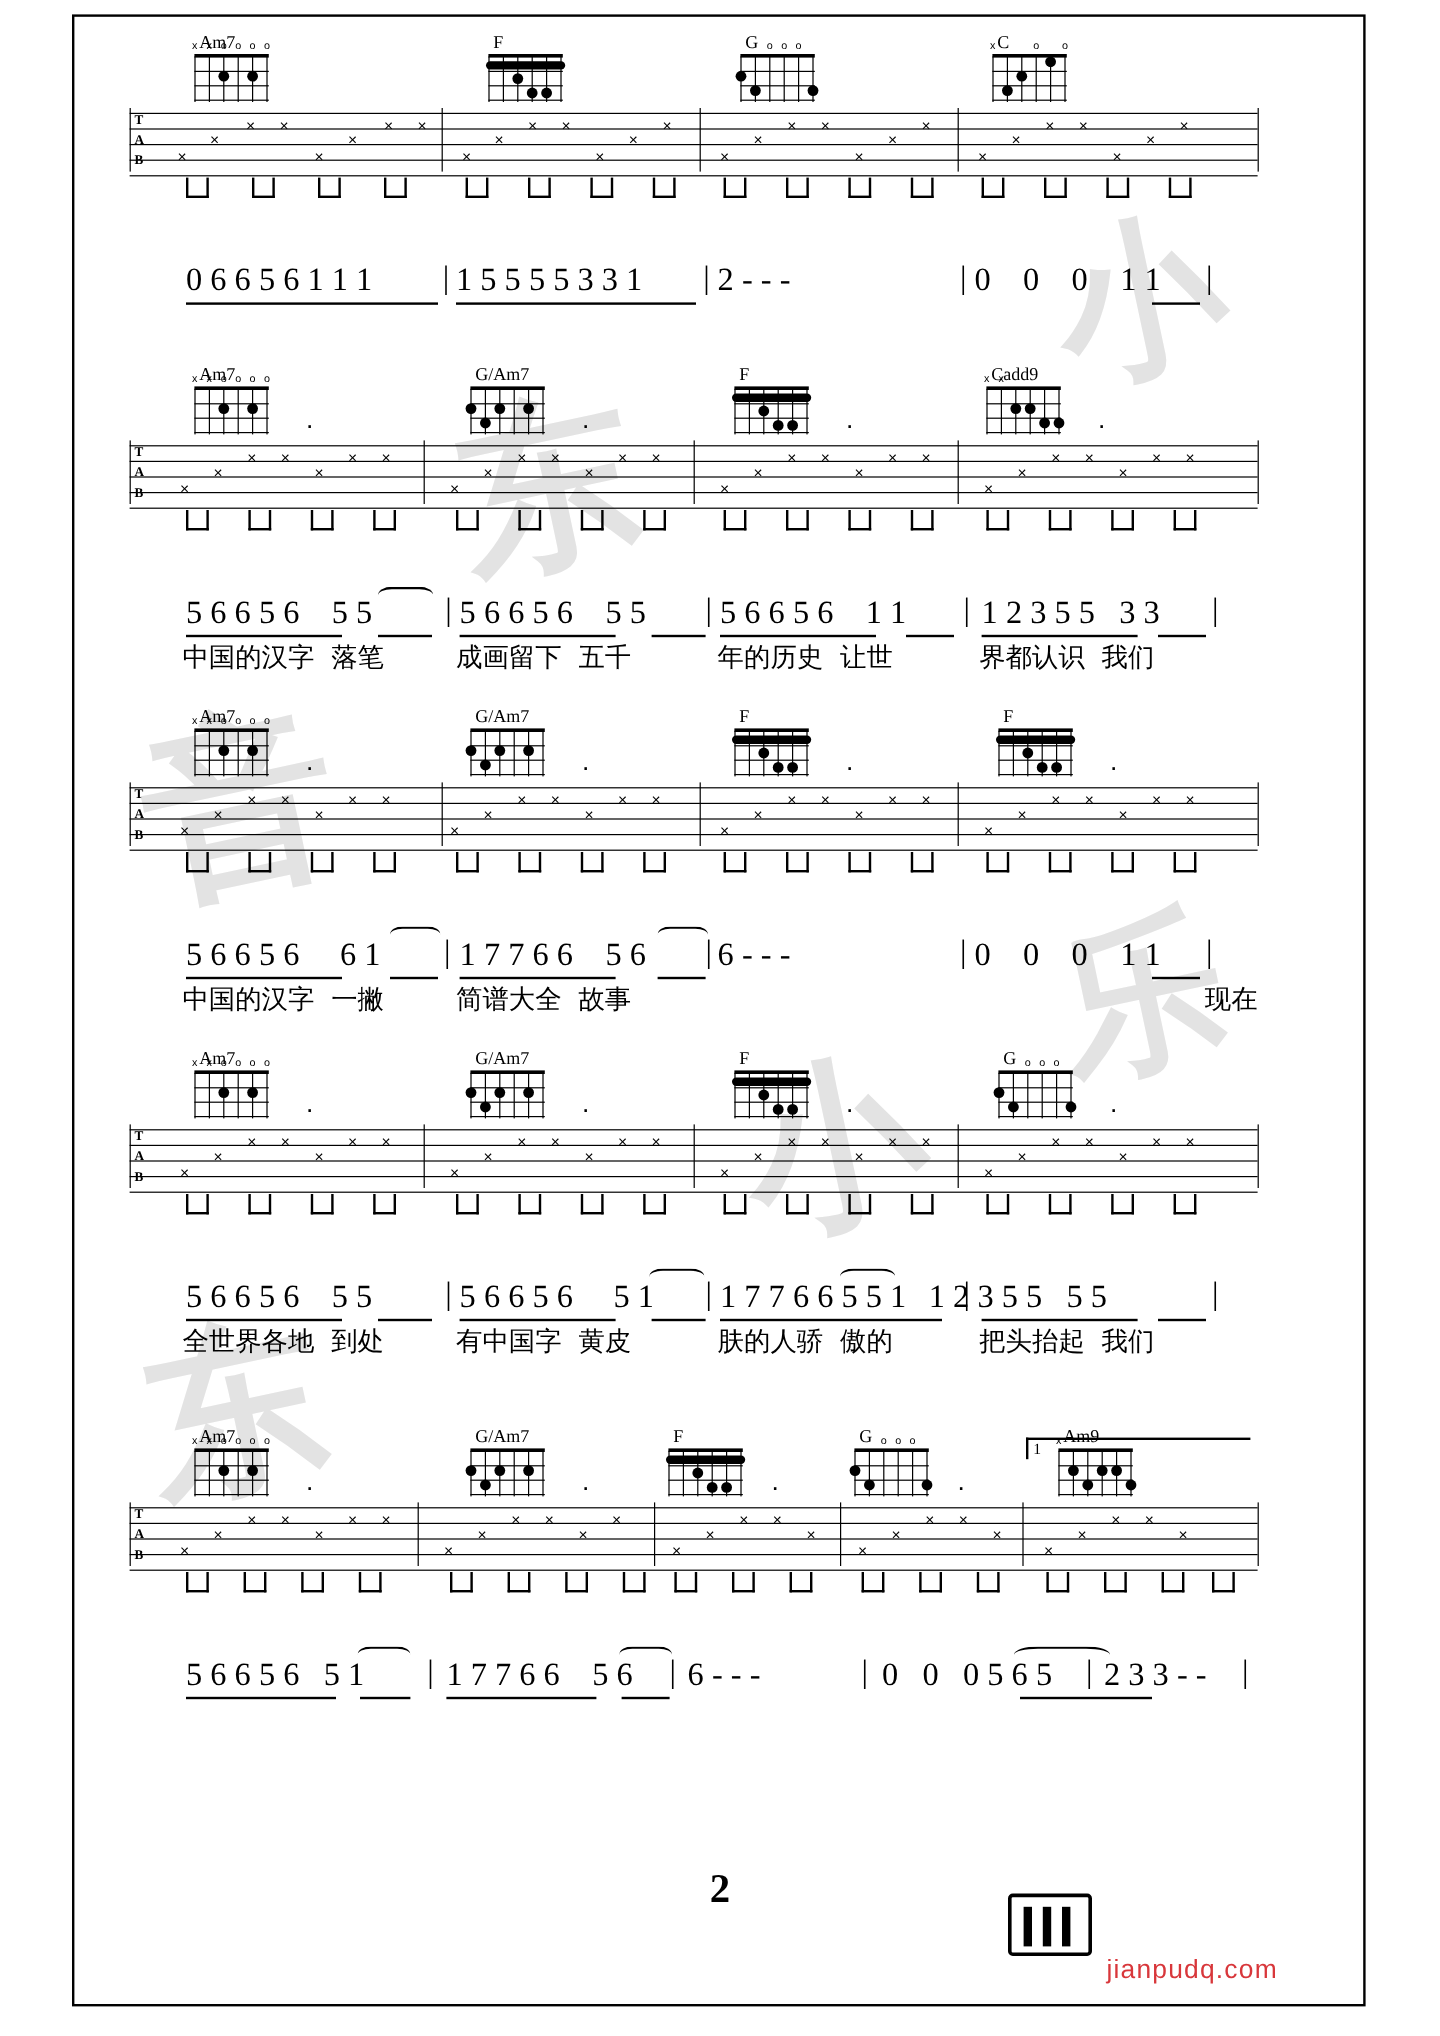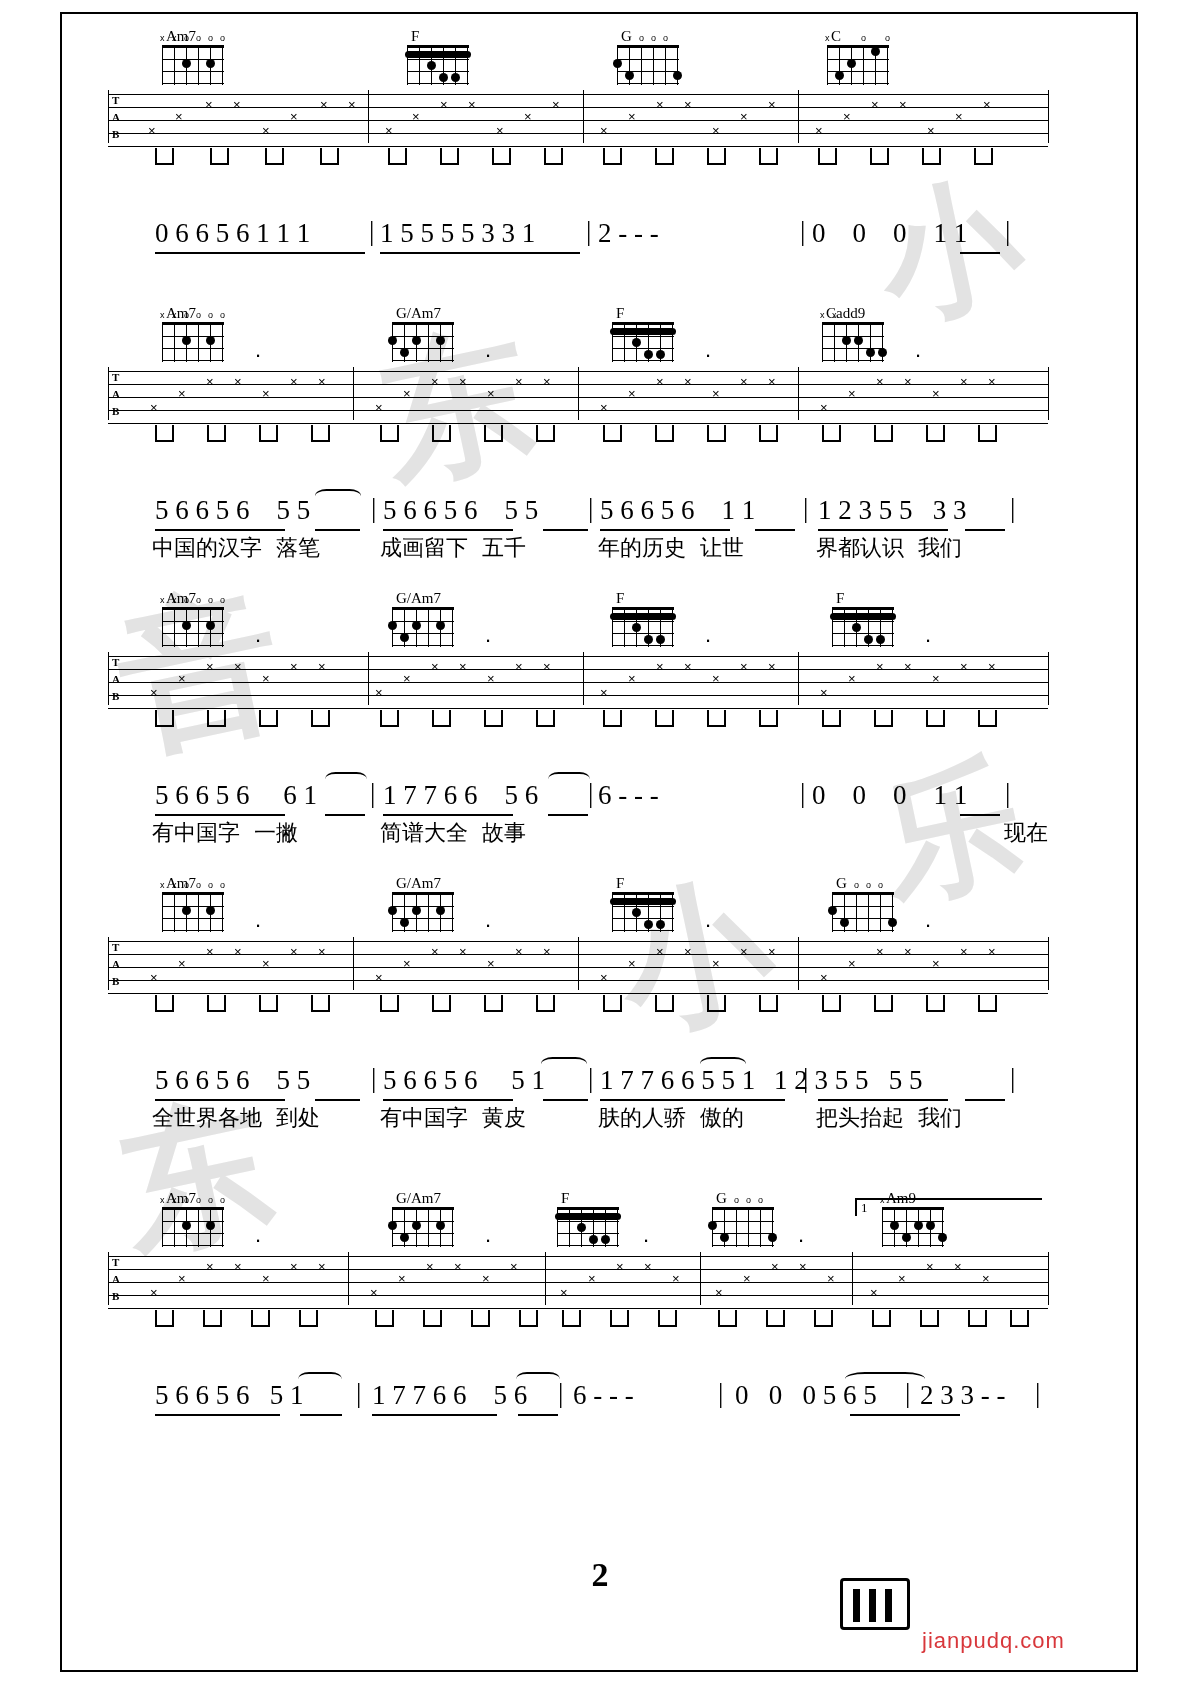--- a/index.html
+++ b/index.html
@@ -646,21 +646,21 @@
       <div class="bline" style="left:548px;top:34px;width:40px"></div>
       <div class="bline" style="left:960px;top:34px;width:40px"></div>
       <div class="slur" style="left:325px;top:-8px;width:42px"></div>
       <div class="slur" style="left:548px;top:-8px;width:42px"></div>
       <div class="num" style="left:370px;top:-2px">|</div>
       <div class="num" style="left:588px;top:-2px">|</div>
       <div class="num" style="left:800px;top:-2px">|</div>
       <div class="num" style="left:1005px;top:-2px">|</div>
     </div>
     <div class="lyrrow">
-      <div class="lyr" style="left:152px">有中国字  一撇</div>
+      <div class="lyr" style="left:152px">中国的汉字  一撇</div>
       <div class="lyr" style="left:380px">简谱大全  故事</div>
       <div class="lyr" style="left:1004px">现在</div>
     </div>
   </div>
 
   <div class="system" style="top:875px;">
     <div class="chordrow">
       <div class="chord" style="left:150px;">
         <div class="chordname">Am7</div>
         <div class="grid">

